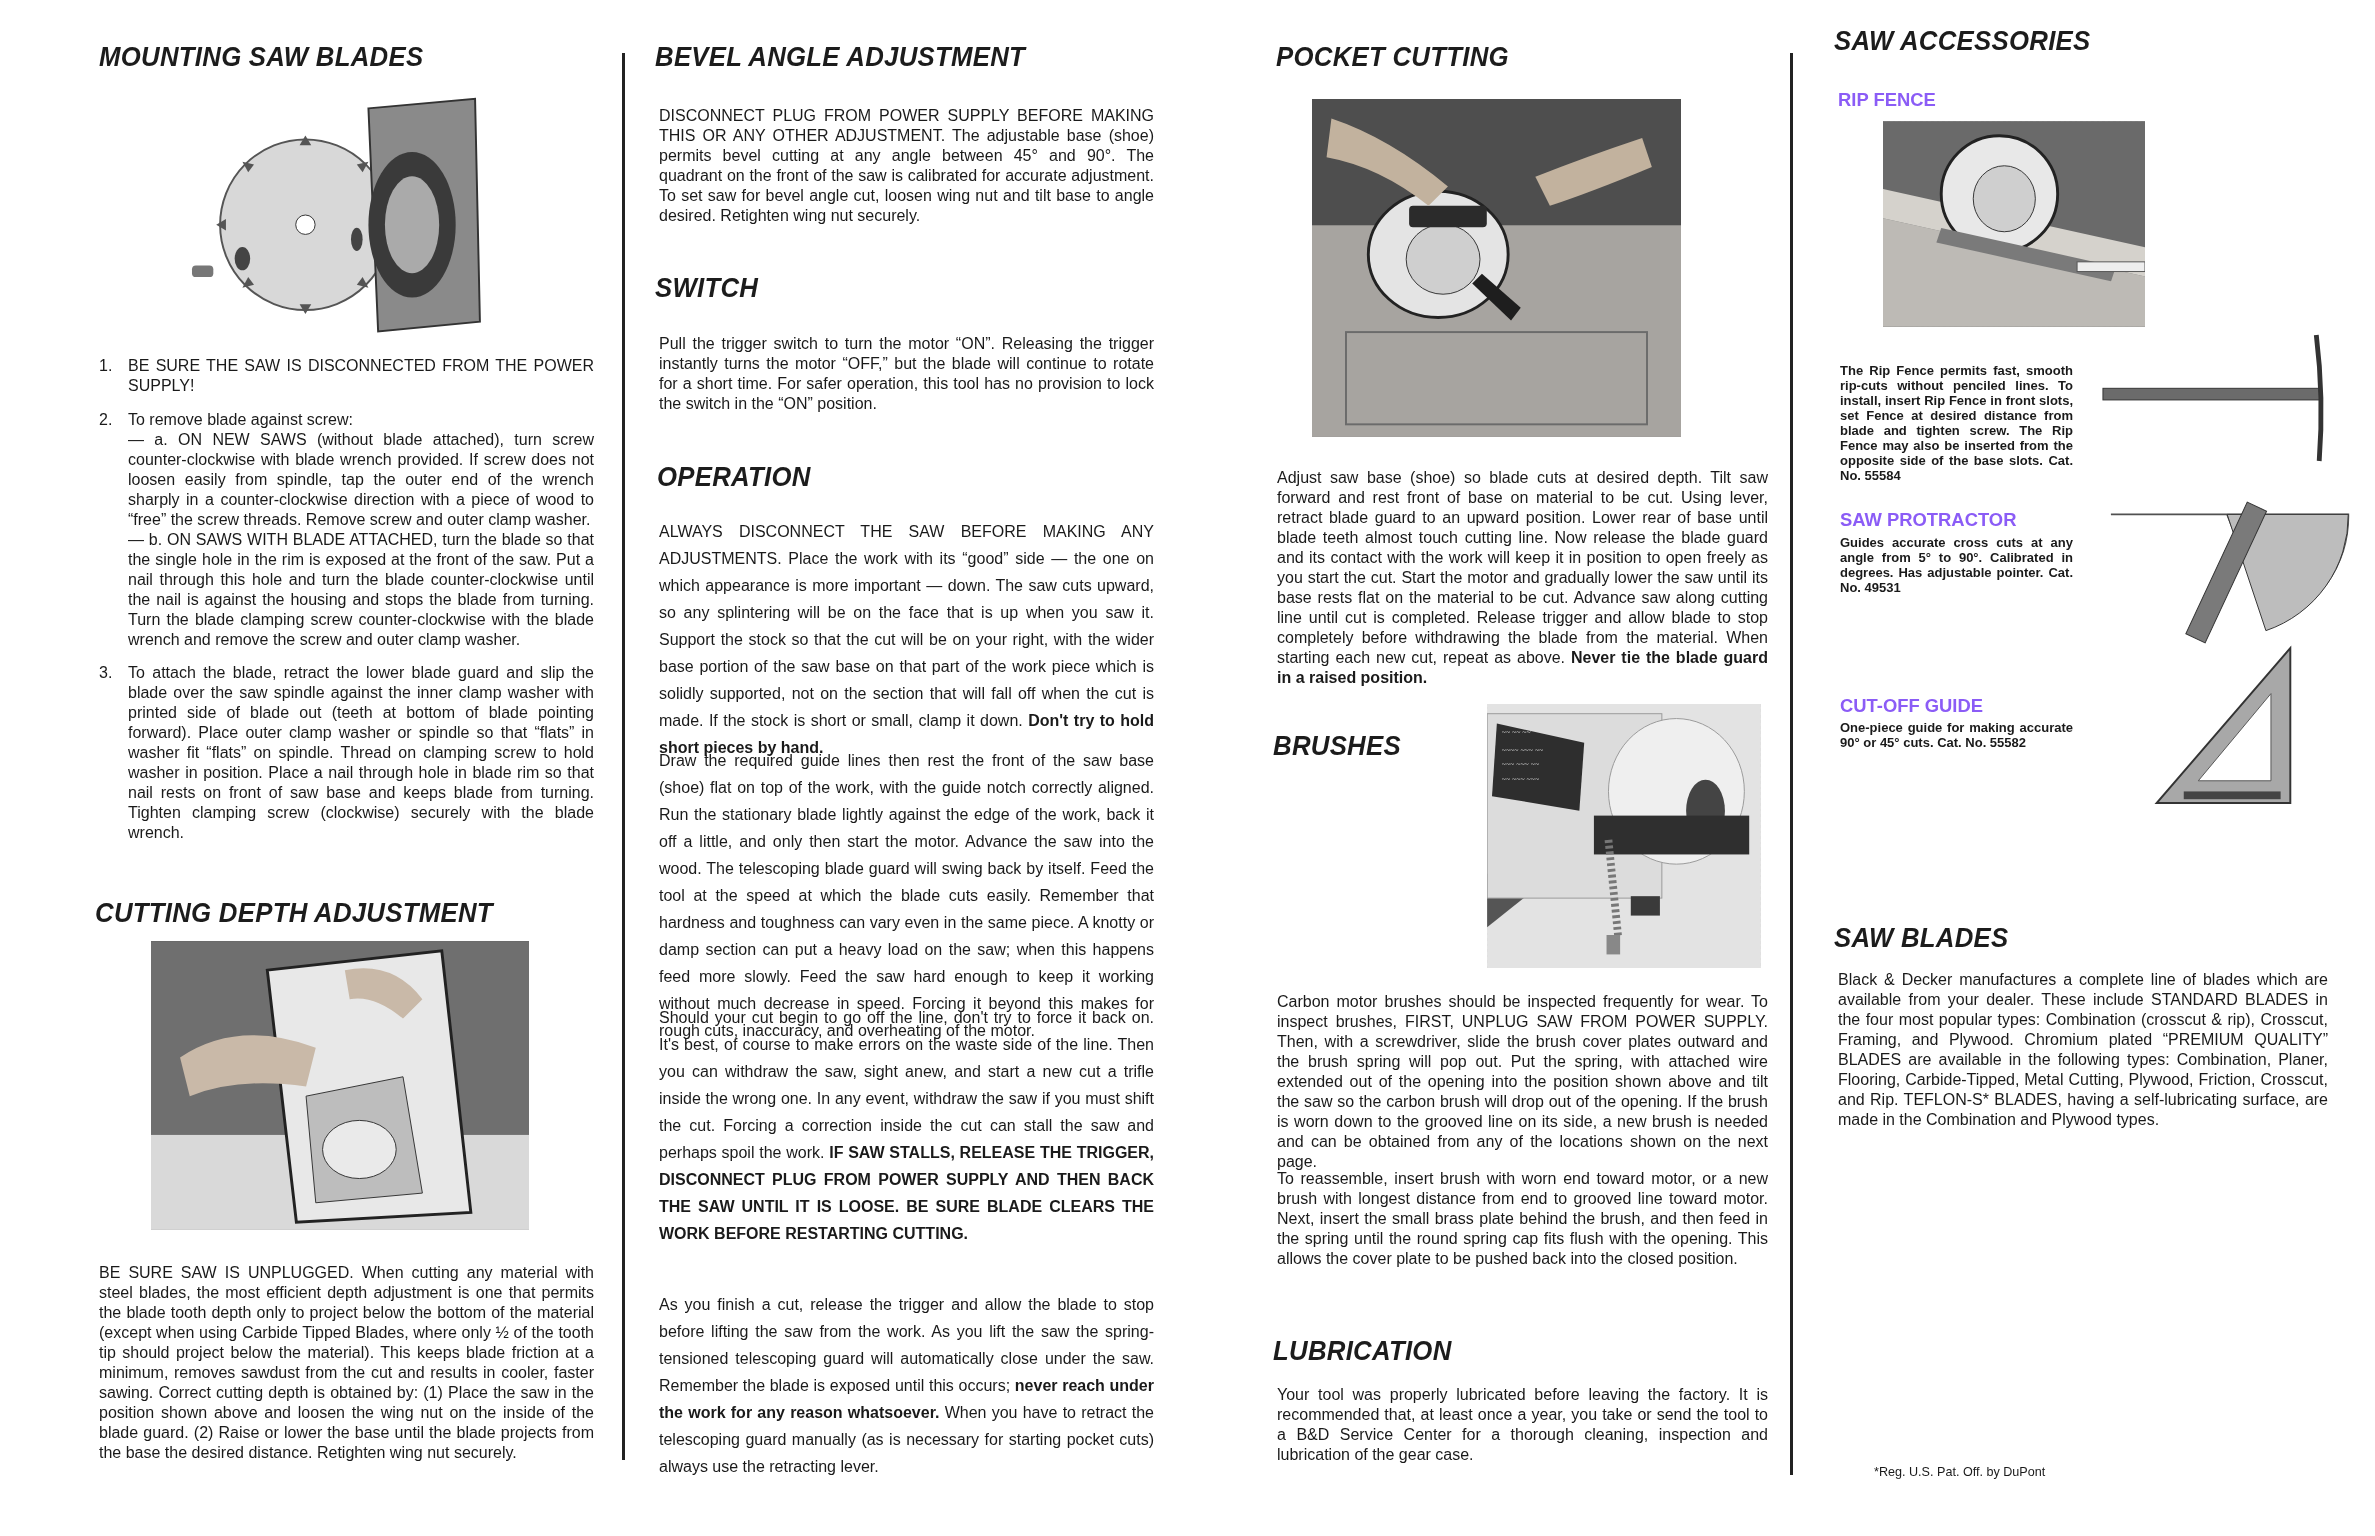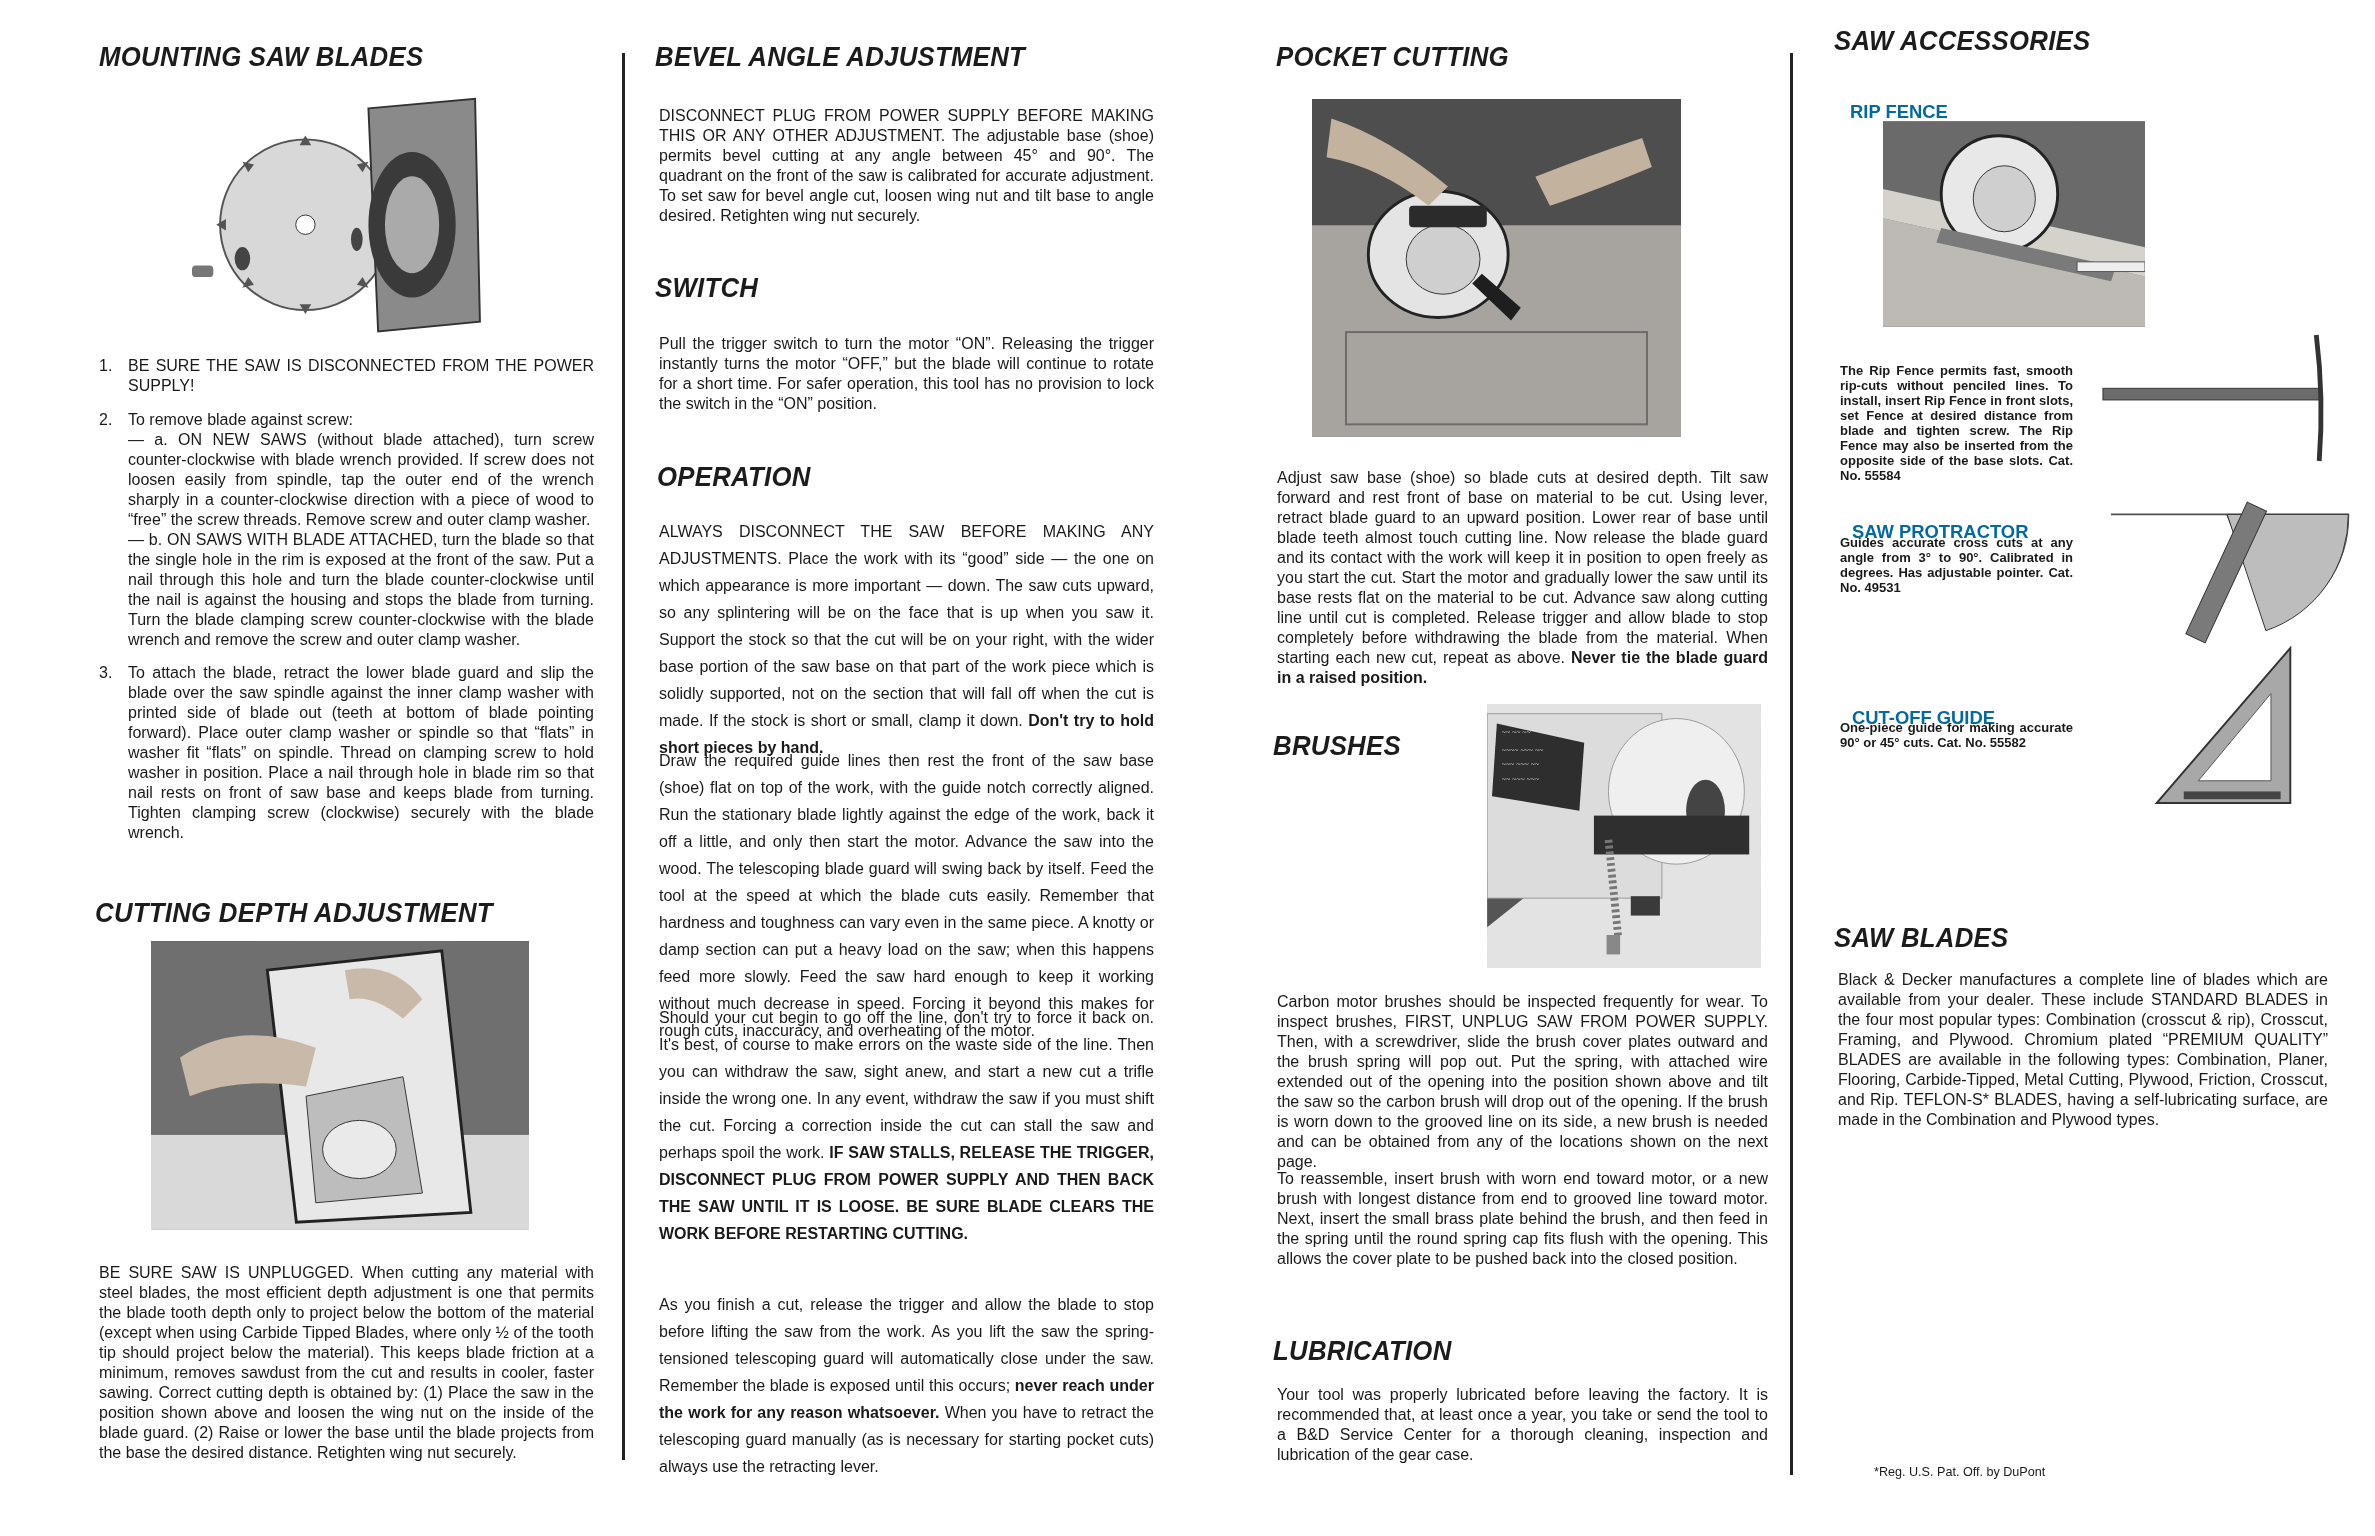--- a/index.html
+++ b/index.html
@@ -12,21 +12,21 @@
   .rule { position: absolute; width: 2.9px; background: #222; }
   h2 {
     font-family: "Liberation Sans", sans-serif;
     font-style: italic; font-weight: 700;
     font-size: 28px; letter-spacing: 0.3px; margin: 0;
     position: absolute; color: #1c1c1c;
     transform: scaleX(0.92); transform-origin: left center;
   }
   h3 {
     font-family: "Liberation Sans", sans-serif; font-weight: 700;
-    font-size: 18.4px; margin: 16px; position: absolute; color: #0369a1;
+    font-size: 18.4px; margin: 4px; position: absolute; color: #8b5cf6;
   }
   .txt {
     position: absolute; font-size: 16px; line-height: 20px;
     text-align: justify; margin: 4px;
   }
   .txt.loose { line-height: 27px; }
   .txt.small { font-size: 13px; line-height: 15px; font-weight: 700; }
   .txt.small .n { font-weight: 700; }
   b { font-weight: 700; }
   ol.steps { position: absolute; margin: 0; padding: 0; list-style: none; font-size: 16px; line-height: 20px; }
@@ -189,21 +189,21 @@
 </p>
 <div style="position:absolute; left:2101px; top:330px; width:257px; height:136px;">
   <svg width="257" height="136" viewBox="0 0 265 140">
     <rect x="2" y="60" width="225" height="12" fill="#6b6b6b" stroke="#333"></rect>
     <path d="M222,5 Q230,70 225,135" stroke="#333" stroke-width="5" fill="none"></path>
   </svg>
 </div>
 
 <h3 style="left:1836px; top:505px;">SAW PROTRACTOR</h3>
 <p class="txt small" style="left:1836px; top:531px; width:233px;">
-  <span>Guides accurate cross cuts at any angle from 3° to 90°. Calibrated in degrees. Has adjustable pointer.</span>
+  <span>Guides accurate cross cuts at any angle from 5° to 90°. Calibrated in degrees. Has adjustable pointer.</span>
   <span class="n">Cat. No. 49531</span>
 </p>
 <div style="position:absolute; left:2101px; top:495px; width:262px; height:155px;">
   <svg width="262" height="155" viewBox="0 0 270 160">
     <path d="M10,20 L255,20 A120,120 0 0 1 175,135 L130,20 Z" fill="#9a9a9a" stroke="#333" stroke-width="2" opacity="0.85"></path>
     <path d="M130,20 L255,20 A125,125 0 0 1 170,140 Z" fill="#bdbdbd" stroke="#333"></path>
     <rect x="118" y="5" width="22" height="150" fill="#7a7a7a" stroke="#333" transform="rotate(25 129 80)"></rect>
   </svg>
 </div>
 

